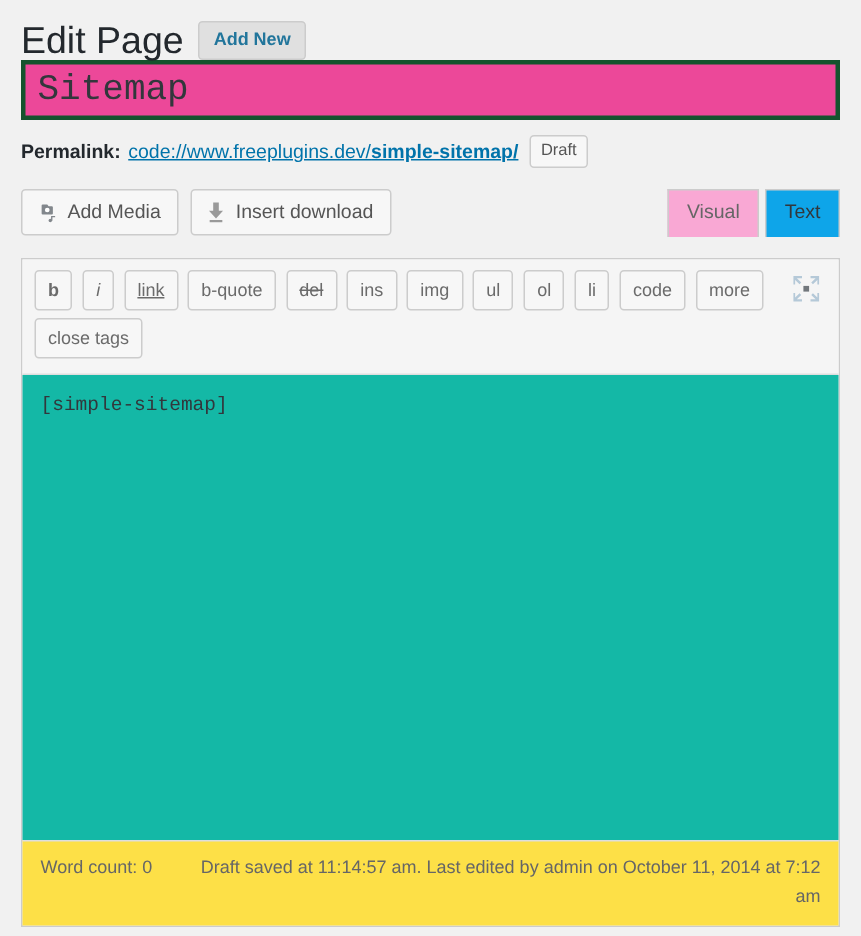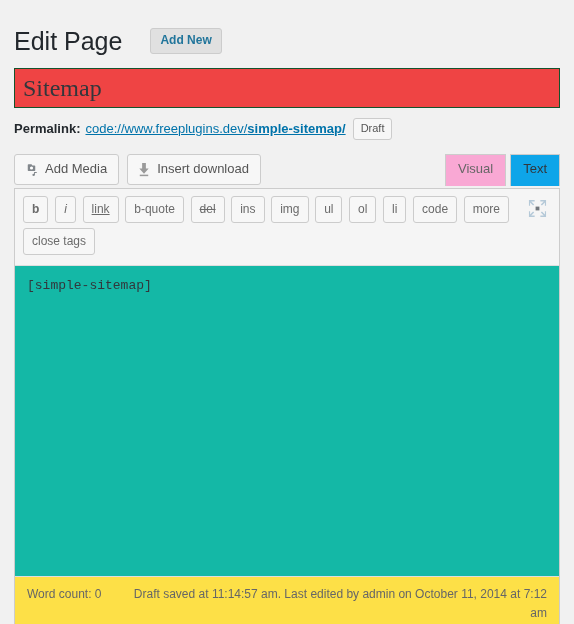--- a/index.html
+++ b/index.html
@@ -12,22 +12,22 @@
     font-size: 13px;
     color: #444;
     overflow: hidden;
   }
 
   
   .page-head {
     padding: 14px 14px 0 14px;
     display: flex;
     align-items: center;
-    gap: 28px;
-    height: 68px;
+    gap: 10px;
+    height: 40px;
   }
   .page-title {
     font-size: 25px;
     font-weight: normal;
     color: #23282d;
     line-height: 1.2;
     margin: 0;
     white-space: nowrap;
   }
   .add-new-btn {
@@ -43,24 +43,24 @@
     cursor: pointer;
     white-space: nowrap;
   }
 
   
   .title-wrap { padding: 0 14px; }
   .title-input {
     display: block;
     width: 100%;
     height: 40px;
-    background: #ef4444;
-    border: 1px solid #14532d;
+    background: #ec4899;
+    border: 3px solid #14532d;
     padding: 3px 8px;
-    font-family: Liberation Serif, serif;
+    font-family: Liberation Mono, monospace;
     font-size: 24px;
     font-weight: normal;
     color: #32373c;
     line-height: 34px;
     outline: none;
   }
 
   
   .permalink-row {
     padding: 9px 14px 0 14px;
@@ -134,21 +134,21 @@
     background: #f9a8d4;
   }
   .ed-tab.active {
     background: #0ea5e9;
     color: #32373c;
     border-color: #cccccc;
   }
 
   
   .editor-panel {
-    margin: 0 14px;
+    margin: 12px 14px;
     background: #ffffff;
     border: 1px solid #cccccc;
     width: 546px;
   }
   .quicktags {
     background: #f5f5f5;
     border-bottom: 1px solid #dedede;
     padding: 7px 6px 5px 8px;
     position: relative;
     min-height: 60px;

